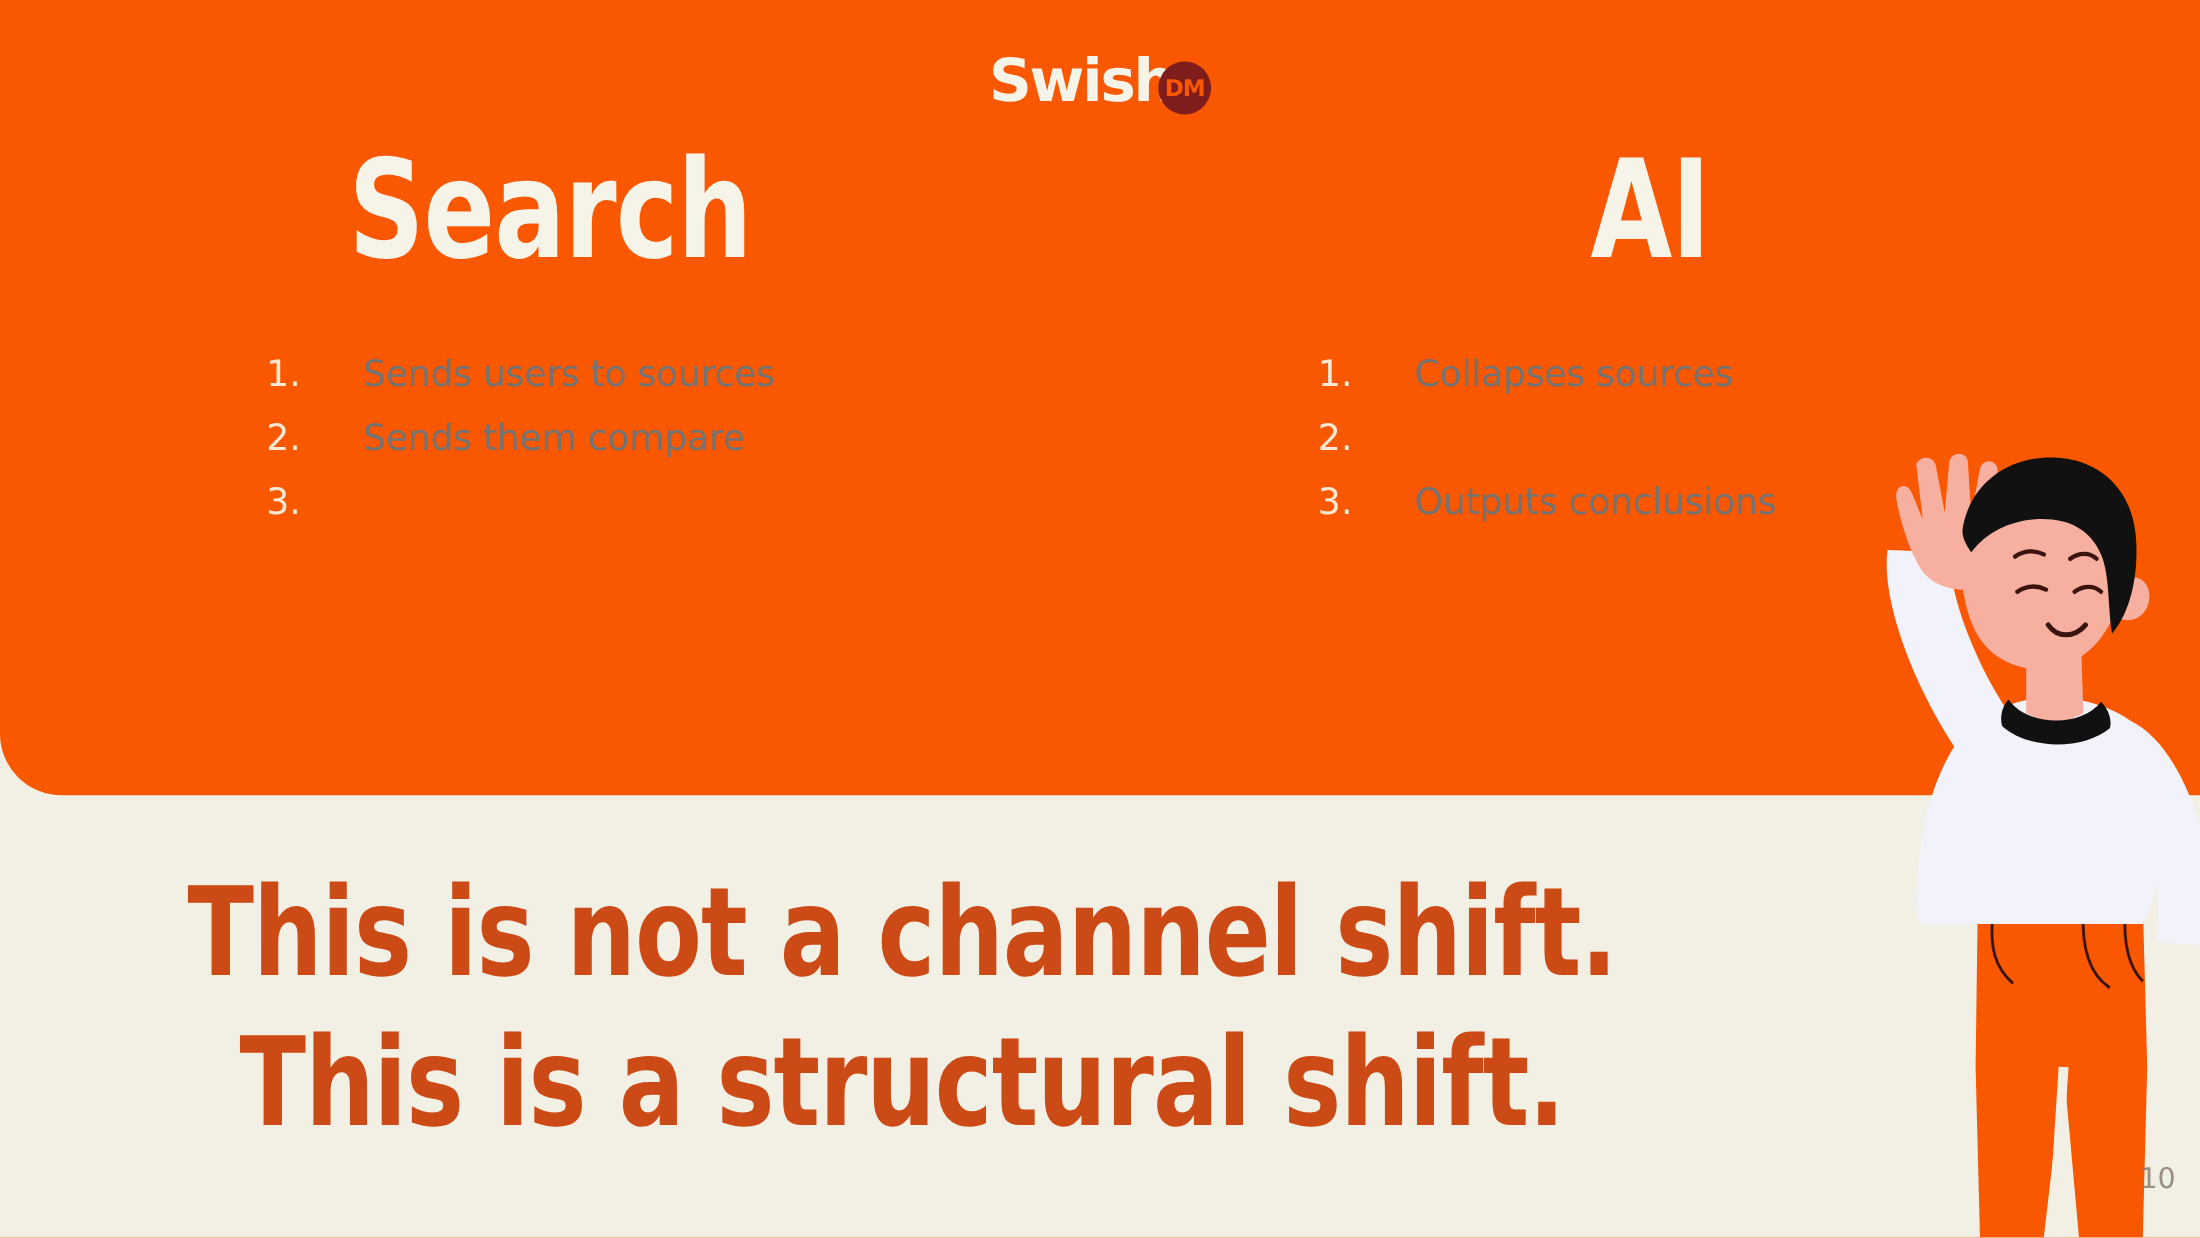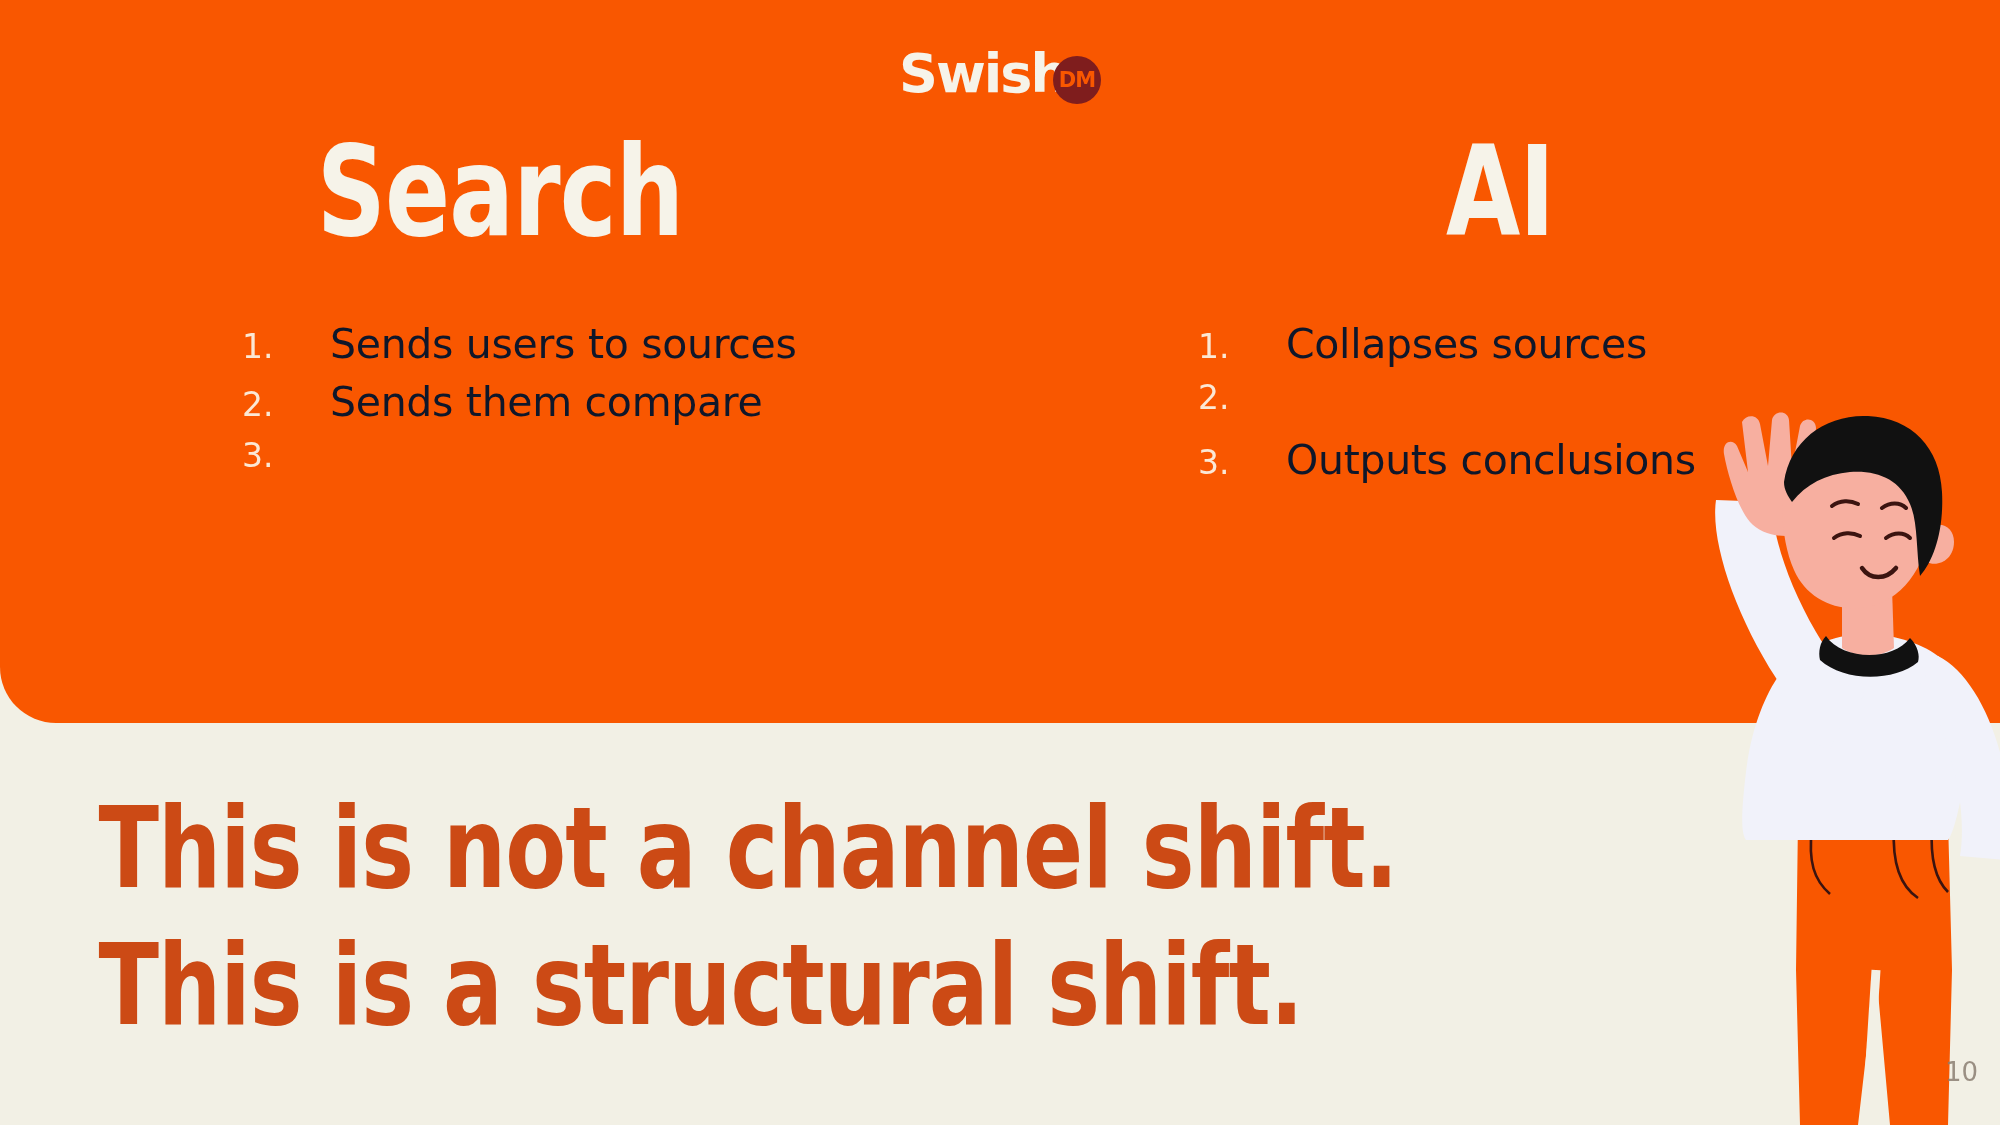--- a/index.html
+++ b/index.html
@@ -129,34 +129,34 @@
   .list-num {
     width: 88px;
     flex: 0 0 88px;
     font-family: "DejaVu Sans", sans-serif;
     font-size: 33px;
     color: #FBE8D5;
     font-weight: 400;
   }
   .list-text {
     font-family: "DejaVu Sans", sans-serif;
-    font-size: 41px;
-    color: #0f172a;
+    font-size: 33px;
+    color: #737373;
     font-weight: 400;
     letter-spacing: -0.3px;
   }
 
   
   .headline {
     position: absolute;
     left: 0;
     top: 780px;
     width: 1640px;
     z-index: 2;
-    text-align: left;
+    text-align: center;
   }
   .headline-line {
     font-family: "DejaVu Sans Condensed", "Liberation Sans Narrow", "Liberation Sans", sans-serif;
     font-weight: bold;
     font-size: 112px;
     line-height: 1.22;
     color: #CC4A15;
     letter-spacing: -1px;
     transform: scaleX(0.88);
     white-space: nowrap;

